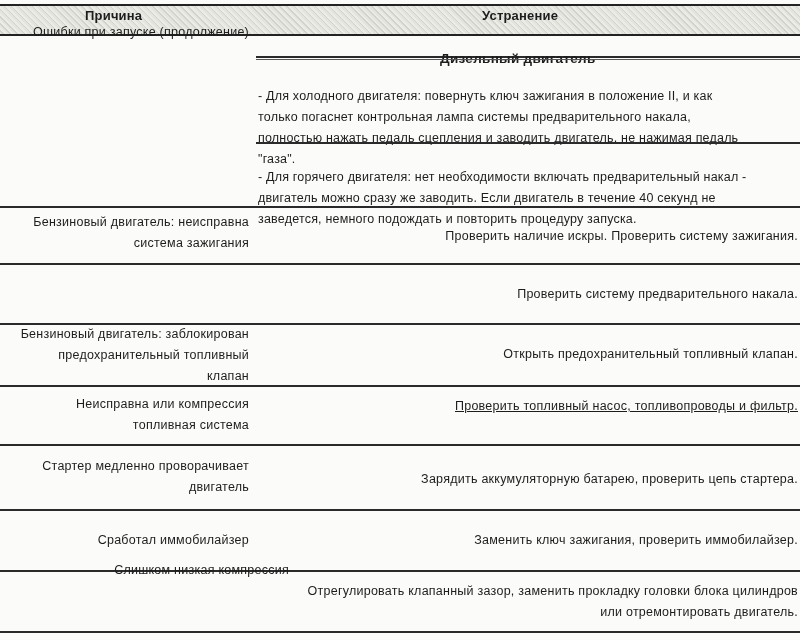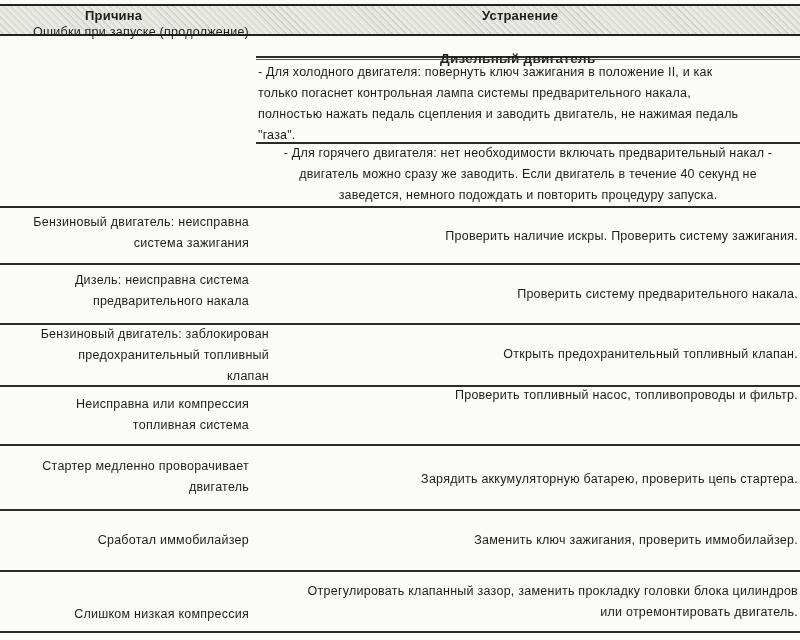--- a/index.html
+++ b/index.html
@@ -33,21 +33,21 @@
   .fix { left: 258px; width: 540px; }
 
   .rule { position: absolute; height: 2px; background: #2a2a2a; }
   .rule.full { left: 0; width: 800px; }
   .rule.right { left: 256px; width: 544px; }
 
   .diesel-title {
     position: absolute; left: 440px; top: 36px;
     font-weight: bold; font-size: 13.5px; letter-spacing: 0.3px; margin-top: 15px;
   }
-  .block-text { position: absolute; left: 258px; width: 540px; font-size: 12.5px; line-height: 21px; letter-spacing: 0.2px; }
+  .block-text { position: absolute; left: 258px; width: 540px; font-size: 12.5px; line-height: 21px; letter-spacing: 0.2px; margin-top: 24px; }
 </style>
 </head>
 <body>
 
 <div class="page">
 
   <div class="header">
     <span class="h-cause">Причина</span>
     <span class="h-fix">Устранение</span>
   </div>
@@ -58,60 +58,56 @@
   <div class="rule right" style="top:59px; height:1px; background:#555;"></div>
 
   <div class="block-text" style="top:62px;">
     <div>- Для холодного двигателя: повернуть ключ зажигания в положение II, и как</div>
     <div>только погаснет контрольная лампа системы предварительного накала,</div>
     <div>полностью нажать педаль сцепления и заводить двигатель, не нажимая педаль</div>
     <div>"газа".</div>
   </div>
   <div class="rule right" style="top:142px;"></div>
 
-  <div class="block-text" style="top:143px;text-align:center;">
+  <div class="block-text" style="top:143px;">
     <div>- Для горячего двигателя: нет необходимости включать предварительный накал -</div>
     <div>двигатель можно сразу же заводить. Если двигатель в течение 40 секунд не</div>
     <div>заведется, немного подождать и повторить процедуру запуска.</div>
   </div>
   <div class="rule full" style="top:206px;"></div>
 
   <div class="cell fix" style="top:226px;">
     <div>Проверить наличие искры. Проверить систему зажигания.</div>
   </div>
   <div class="cell cause" style="top:212px;">
     <div>Бензиновый двигатель: неисправна</div>
     <div>система зажигания</div>
   </div>
   <div class="rule full" style="top:263px;"></div>
 
-  <div class="cell cause" style="top:270px;">
-    <div>Дизель: неисправна система</div>
-    <div>предварительного накала</div>
-  </div>
   <div class="cell fix" style="top:284px;">
     <div>Проверить систему предварительного накала.</div>
   </div>
   <div class="rule full" style="top:323px;"></div>
 
-  <div class="cell cause" style="top:324px;margin-left:20px;">
+  <div class="cell cause" style="top:324px;">
     <div>Бензиновый двигатель: заблокирован</div>
     <div>предохранительный топливный</div>
     <div>клапан</div>
   </div>
   <div class="cell fix" style="top:344px;">
     <div>Открыть предохранительный топливный клапан.</div>
   </div>
   <div class="rule full" style="top:385px;"></div>
 
   <div class="cell cause" style="top:394px;">
     <div>Неисправна или компрессия</div>
     <div>топливная система</div>
   </div>
-  <div class="cell fix" style="top:385px;">
+  <div class="cell fix" style="top:396px;text-decoration:underline;">
     <div>Проверить топливный насос, топливопроводы и фильтр.</div>
   </div>
   <div class="rule full" style="top:444px;"></div>
 
   <div class="cell cause" style="top:456px;">
     <div>Стартер медленно проворачивает</div>
     <div>двигатель</div>
   </div>
   <div class="cell fix" style="top:469px;">
     <div>Зарядить аккумуляторную батарею, проверить цепь стартера.</div>
@@ -119,21 +115,21 @@
   <div class="rule full" style="top:509px;"></div>
 
   <div class="cell cause" style="top:530px;">
     <div>Сработал иммобилайзер</div>
   </div>
   <div class="cell fix" style="top:530px;">
     <div>Заменить ключ зажигания, проверить иммобилайзер.</div>
   </div>
   <div class="rule full" style="top:570px;"></div>
 
-  <div class="cell cause" style="top:604px;">
+  <div class="cell cause" style="top:560px;margin-left:40px;">
     <div>Слишком низкая компрессия</div>
   </div>
   <div class="cell fix" style="top:581px;">
     <div>Отрегулировать клапанный зазор, заменить прокладку головки блока цилиндров</div>
     <div>или отремонтировать двигатель.</div>
   </div>
   <div class="rule full" style="top:631px;"></div>
 
 </div>
 

